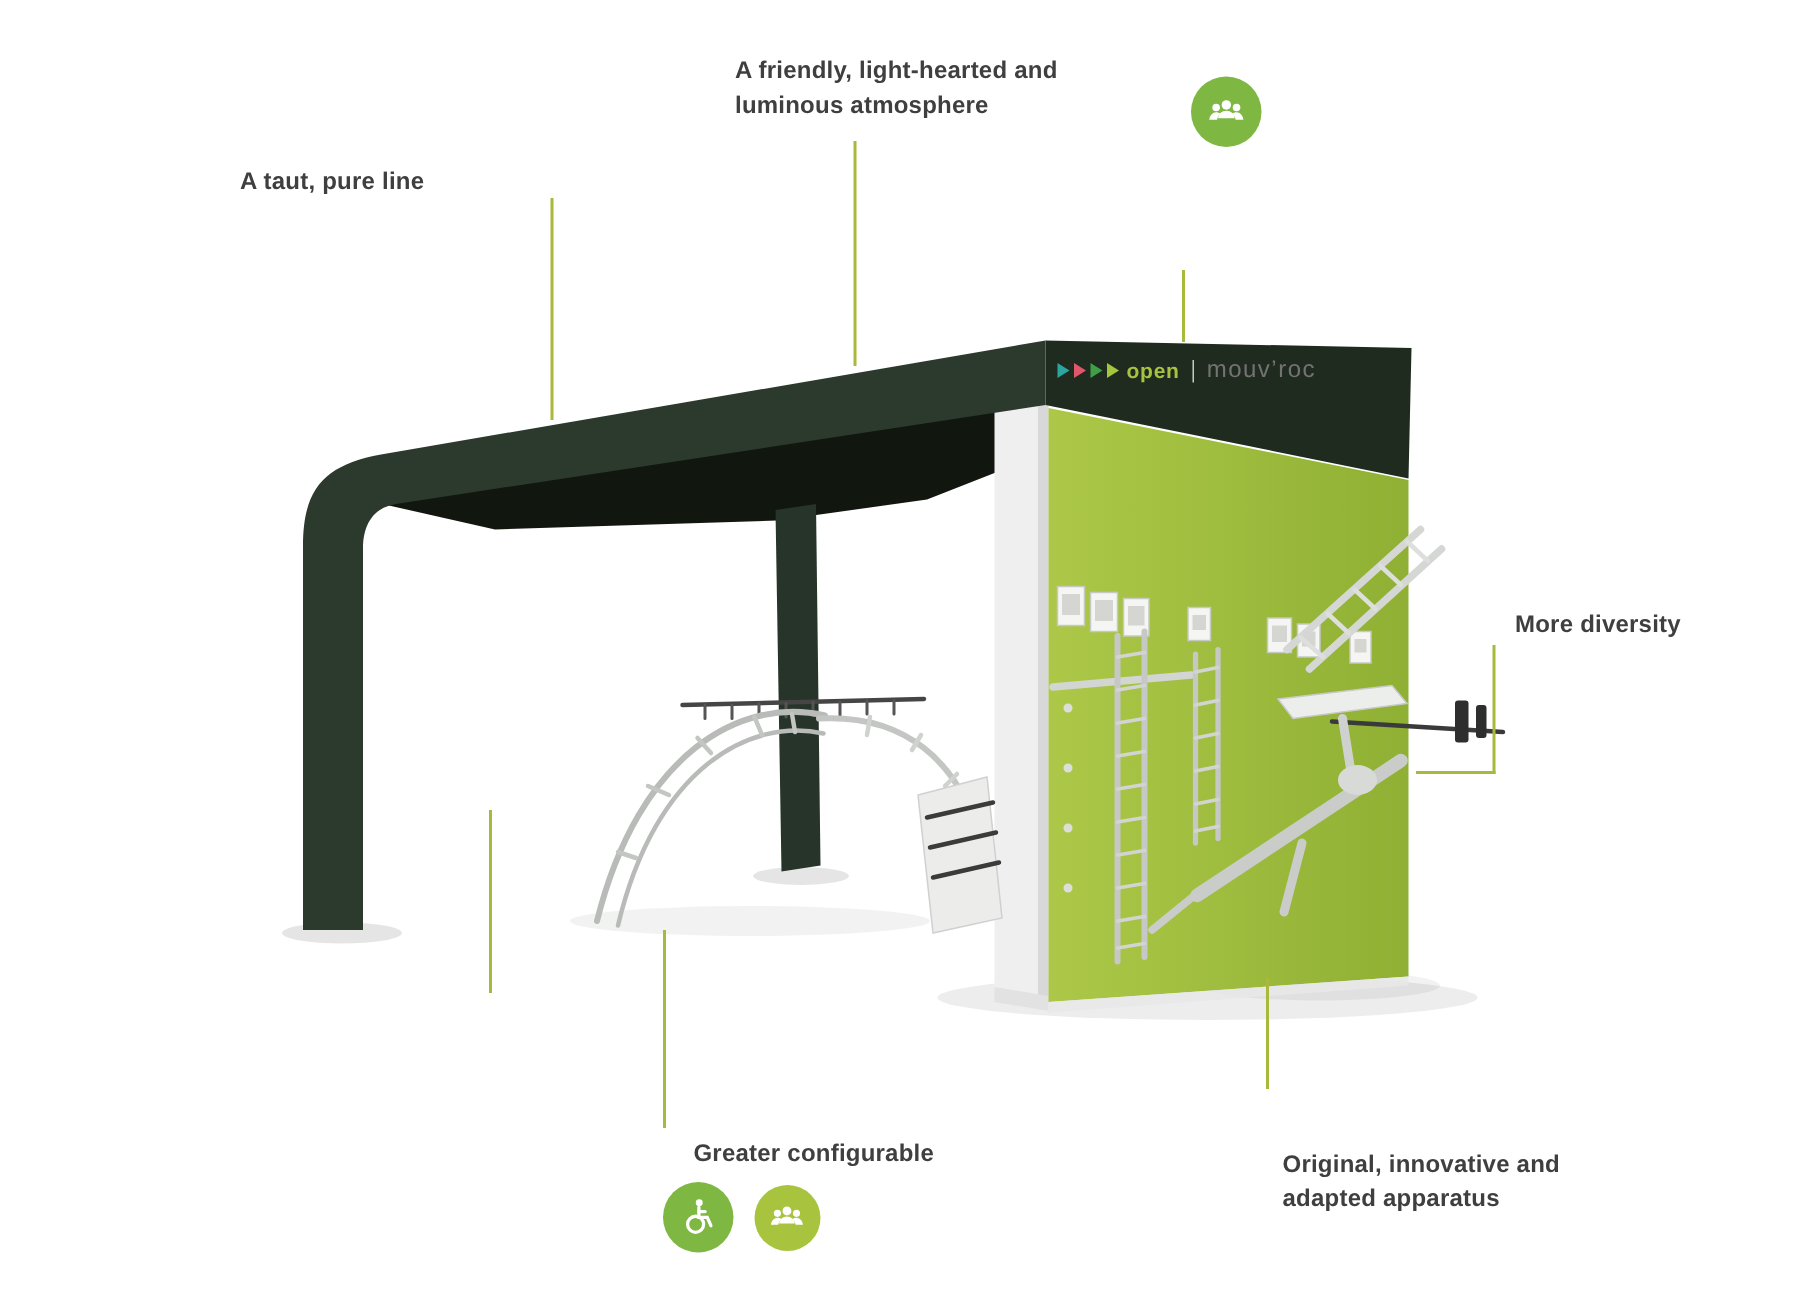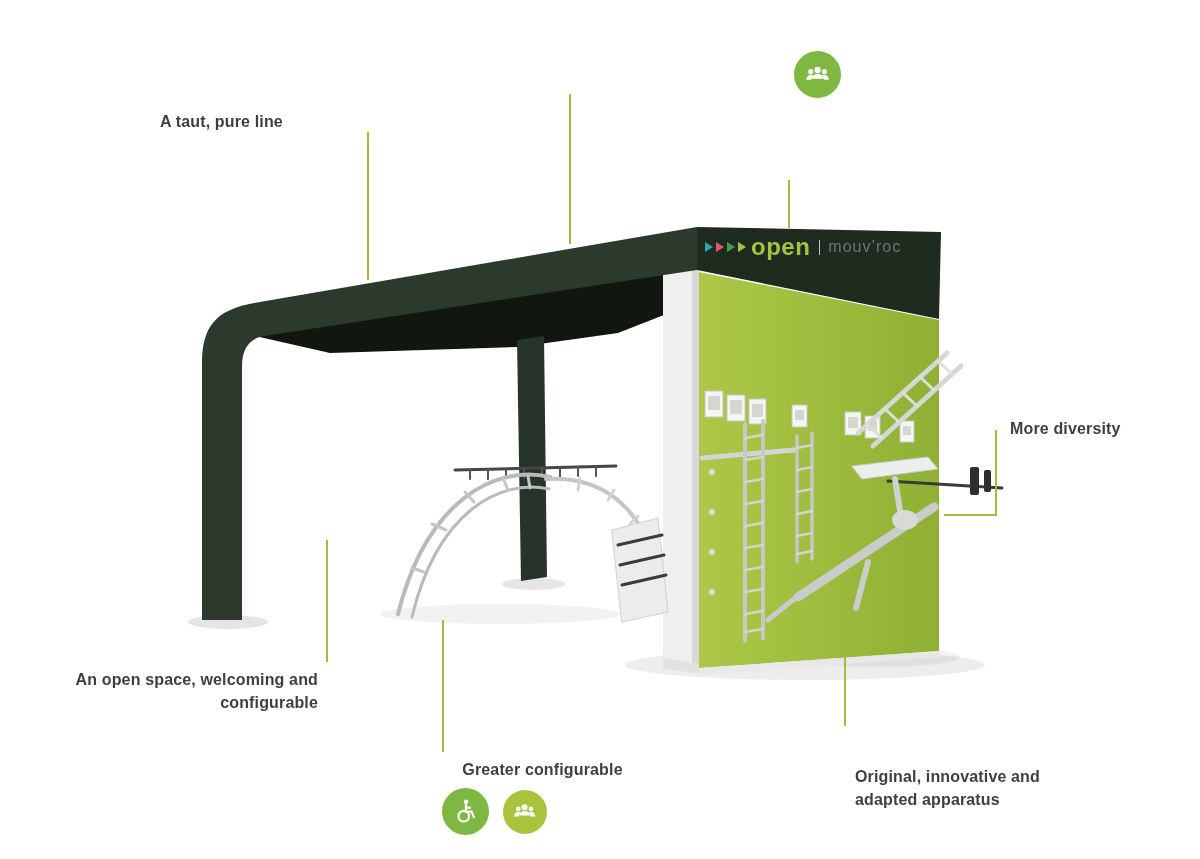--- a/index.html
+++ b/index.html
@@ -30,21 +30,21 @@
   .icon-circle svg{width:62%;height:62%;}
   .logo{
     position:absolute;left:705px;top:234px;height:26px;
     display:flex;align-items:center;gap:2px;
   }
   .tri{width:0;height:0;border-top:5px solid transparent;border-bottom:5px solid transparent;margin-right:1px;}
   .tri-1{border-left:8px solid #2aa5a0;}
   .tri-2{border-left:8px solid #e2566b;}
   .tri-3{border-left:8px solid #3f9f49;}
   .tri-4{border-left:8px solid #a6c43e;}
-  .logo-open{color:var(--logo-lime);font-weight:700;font-size:24px;letter-spacing:.5px;margin-left:2px;}
+  .logo-open{color:var(--logo-lime);font-weight:700;font-size:14px;letter-spacing:.5px;margin-left:2px;}
   .logo-divider{width:1px;height:15px;background:rgba(255,255,255,.75);margin:0 6px 0 7px;}
   .logo-suffix{color:#737373;font-weight:400;font-size:16px;letter-spacing:1px;}
   .scene{position:absolute;left:0;top:0;}
 </style>
 </head>
 <body>
 
 <div class="canvas">
 
   <svg class="scene" width="1200" height="859" viewBox="0 0 1200 859">
@@ -202,23 +202,23 @@
   <div class="logo">
     <span class="tri tri-1"></span>
     <span class="tri tri-2"></span>
     <span class="tri tri-3"></span>
     <span class="tri tri-4"></span>
     <span class="logo-open">open</span>
     <span class="logo-divider"></span>
     <span class="logo-suffix">mouv’roc</span>
   </div>
 
+  <div class="label" style="left:490px;top:36px;width:260px;">A friendly, light-hearted and luminous atmosphere</div>
   <div class="label" style="left:160px;top:110px;width:200px;text-align:left;white-space:nowrap;">A taut, pure line</div>
-  <div class="label" style="left:1010px;top:405px;width:160px;white-space:nowrap;margin-top:12px;">More diversity</div>
-  <div class="label" style="left:58px;top:668px;width:260px;text-align:right;">An open space, welcoming and configurable</div>
+  <div class="label" style="left:1010px;top:405px;width:160px;white-space:nowrap;">More diversity</div>
   <div class="label" style="left:430px;top:758px;width:225px;text-align:center;white-space:nowrap;">Greater configurable</div>
   <div class="label" style="left:855px;top:765px;width:215px;">Original, innovative and adapted apparatus</div>
 
   <div class="callout-line" style="left:569px;top:94px;height:150px;"></div>
   <div class="callout-line" style="left:367px;top:132px;height:148px;"></div>
   <div class="callout-line" style="left:788px;top:180px;height:48px;"></div>
   <div class="callout-line" style="left:995px;top:430px;height:86px;"></div>
   <div class="callout-line h" style="left:944px;top:514px;width:53px;"></div>
   <div class="callout-line" style="left:326px;top:540px;height:122px;"></div>
   <div class="callout-line" style="left:442px;top:620px;height:132px;"></div>

